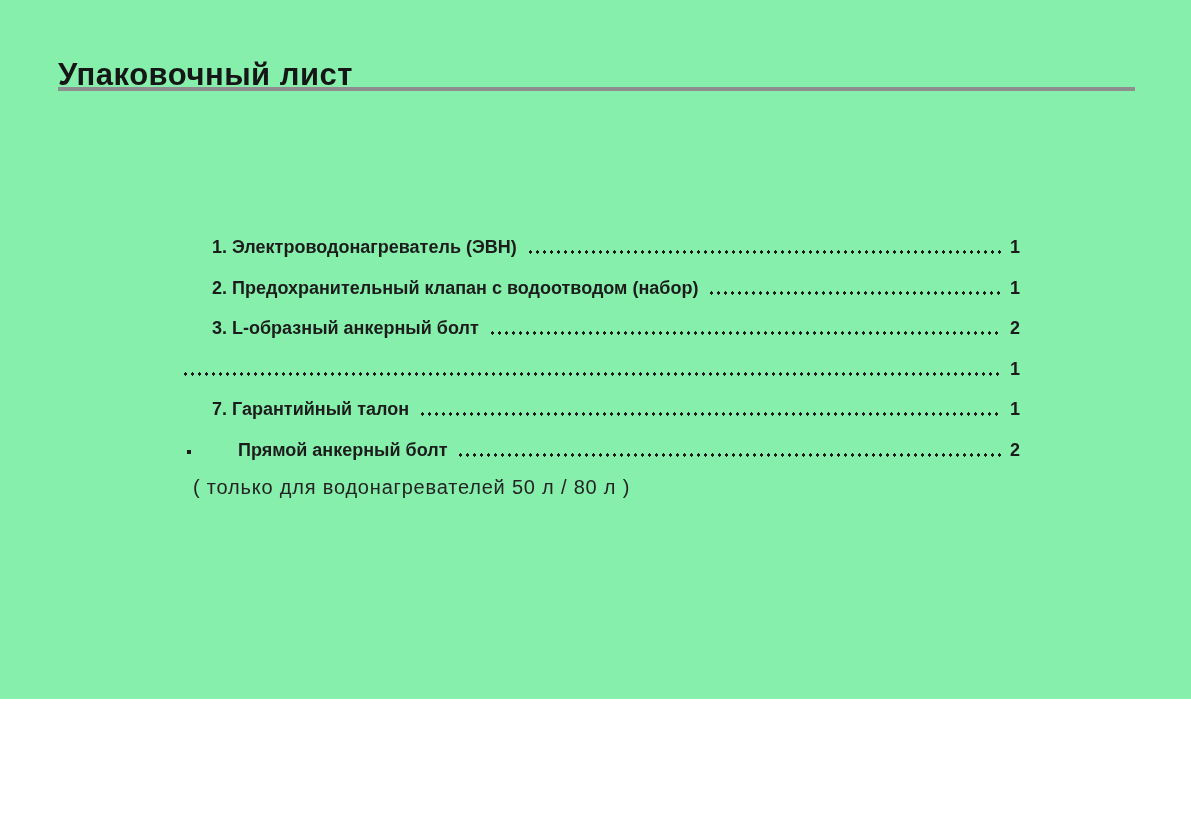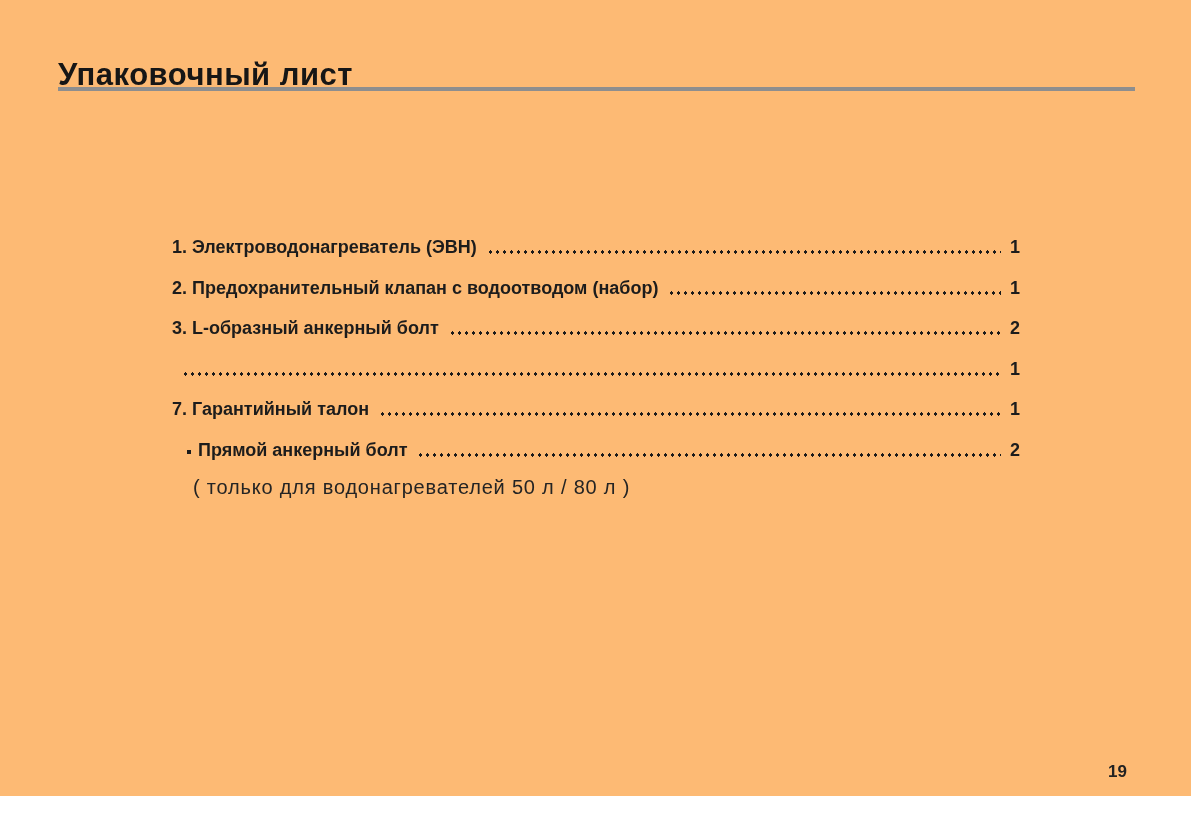--- a/index.html
+++ b/index.html
@@ -4,22 +4,22 @@
 <style>
   html, body {
     margin: 0;
     padding: 0;
     background: #ffffff;
     font-family: "Liberation Sans", sans-serif;
   }
   .page {
     position: relative;
     width: 1191px;
-    height: 796px;
-    background: #fdba74;
+    height: 699px;
+    background: #86efac;
     color: #1c1c1c;
     overflow: hidden;
   }
   .doc-title {
     position: absolute;
     left: 58px;
     top: 36px;
     font-size: 31px;
     font-weight: bold;
     letter-spacing: 0.5px;
@@ -62,20 +62,21 @@
     width: 4px;
     height: 4px;
     background: #1c1c1c;
     margin-right: 7px;
     margin-bottom: 6px;
     flex: 0 0 auto;
   }
   .item-label {
     flex: 0 0 auto;
     line-height: 19px;
+    margin-left: 40px;
   }
   .leader {
     flex: 1 1 auto;
     height: 4px;
     margin: 0 7px 3px 10px;
     background-image: radial-gradient(circle, #1b1b1b 1.55px, transparent 1.75px);
     background-size: 7px 4px;
     background-position: 0 center;
     background-repeat: repeat-x;
   }

